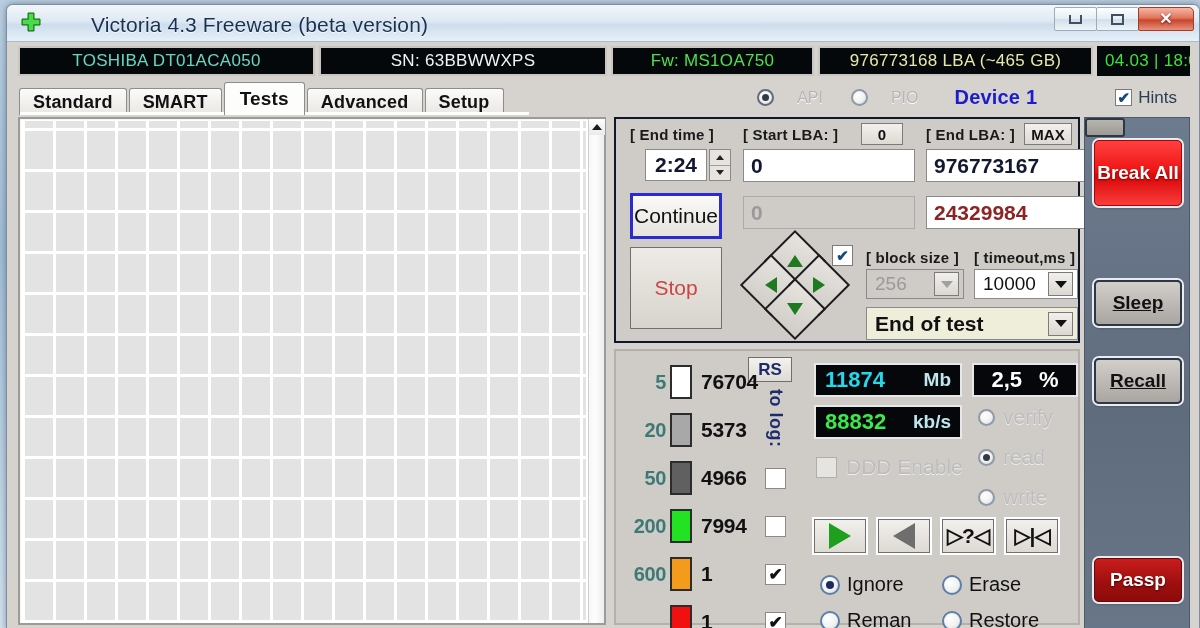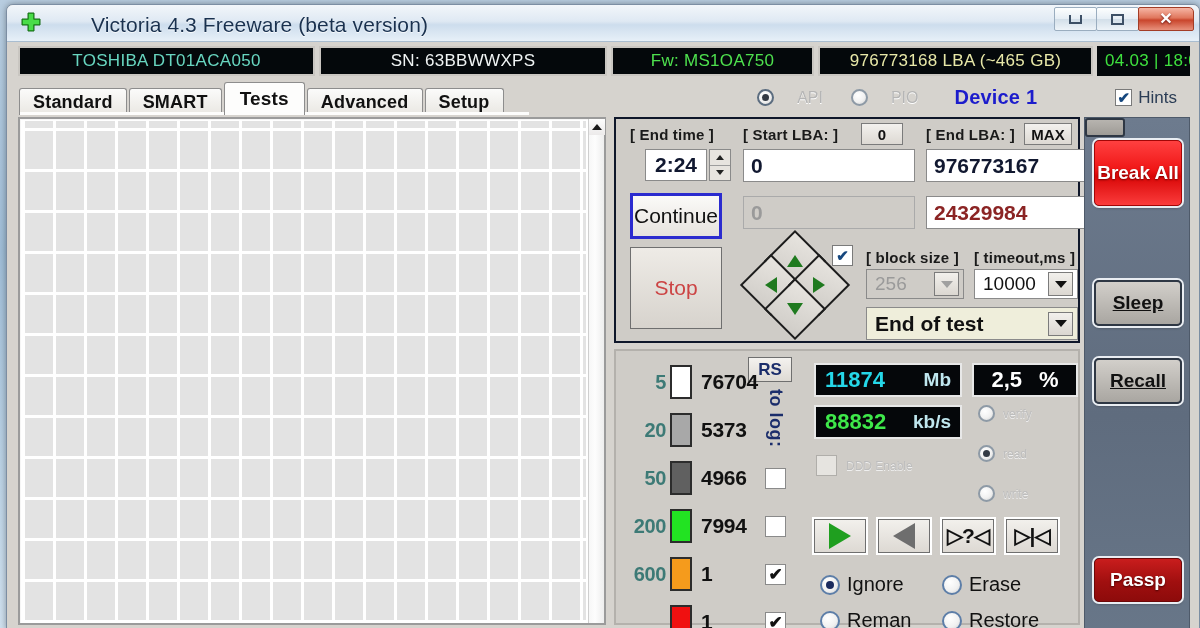--- a/index.html
+++ b/index.html
@@ -224,21 +224,21 @@
     display:flex; align-items:center; justify-content:space-between;
     padding:0 9px; font-size:22px; font-weight:bold;
   }
   .lcd .v-cyan { color:#25d7e8; }
   .lcd .v-green { color:#3ee84a; }
   .lcd .u { color:#bfe6ee; font-size:19px; font-weight:bold; }
   .lcd.pct { justify-content:space-around; }
   .lcd.pct .v-white { color:#fff; }
   .lcd.pct .u-white { color:#fff; }
 
-  .dimtxt { font-size:12px; color:#bdbdbd; text-shadow:0 1px 0 #efefef; }
+  .dimtxt { font-size:21px; color:#bdbdbd; text-shadow:0 1px 0 #efefef; }
   .dimcb { width:21px; height:21px; background:#e6e4e0; border:1px solid #b0aeaa; flex:none; }
   .radio-row { display:flex; align-items:center; gap:8px; }
 
   .navbtn {
     width:52px; height:34px; background: linear-gradient(180deg,#f2f0ec,#ddd9d3);
     border:1px solid #6f6f6f; box-shadow:0 0 0 2px #ffffff;
     display:flex; align-items:center; justify-content:center; gap:1px;
   }
   .ply-r { width:0;height:0;border-top:13px solid transparent;border-bottom:13px solid transparent;border-left:22px solid #1f9f1f; }
   .ply-l { width:0;height:0;border-top:13px solid transparent;border-bottom:13px solid transparent;border-right:22px solid #6e6e6e; }

